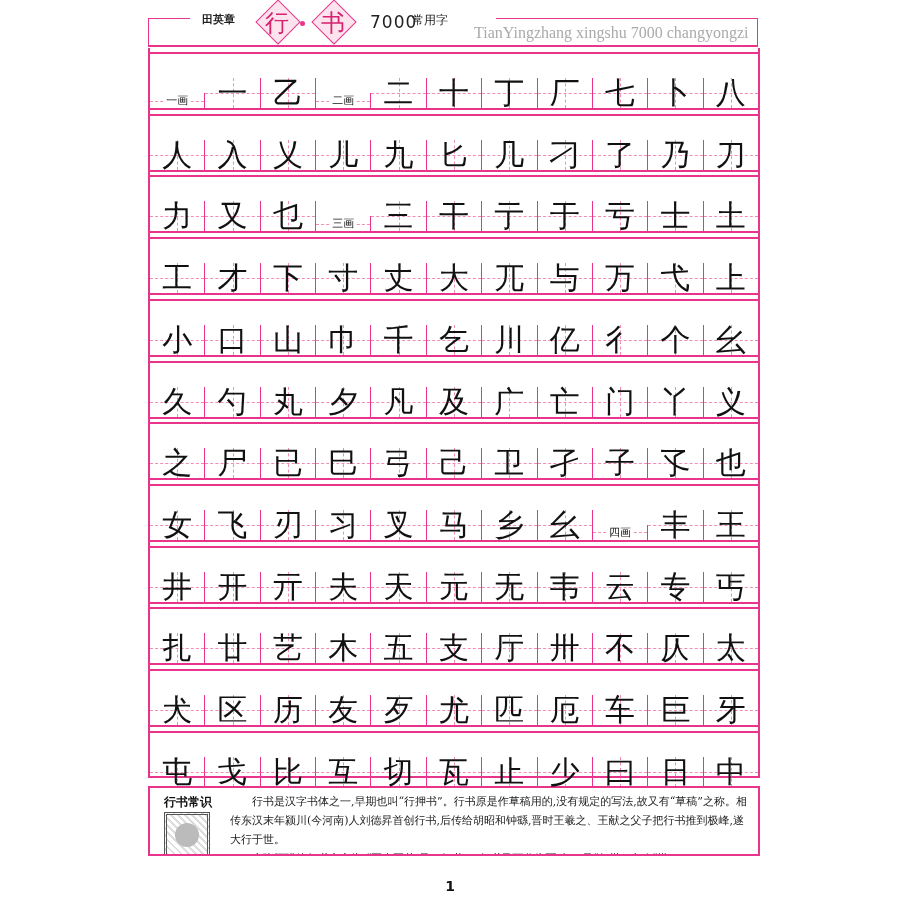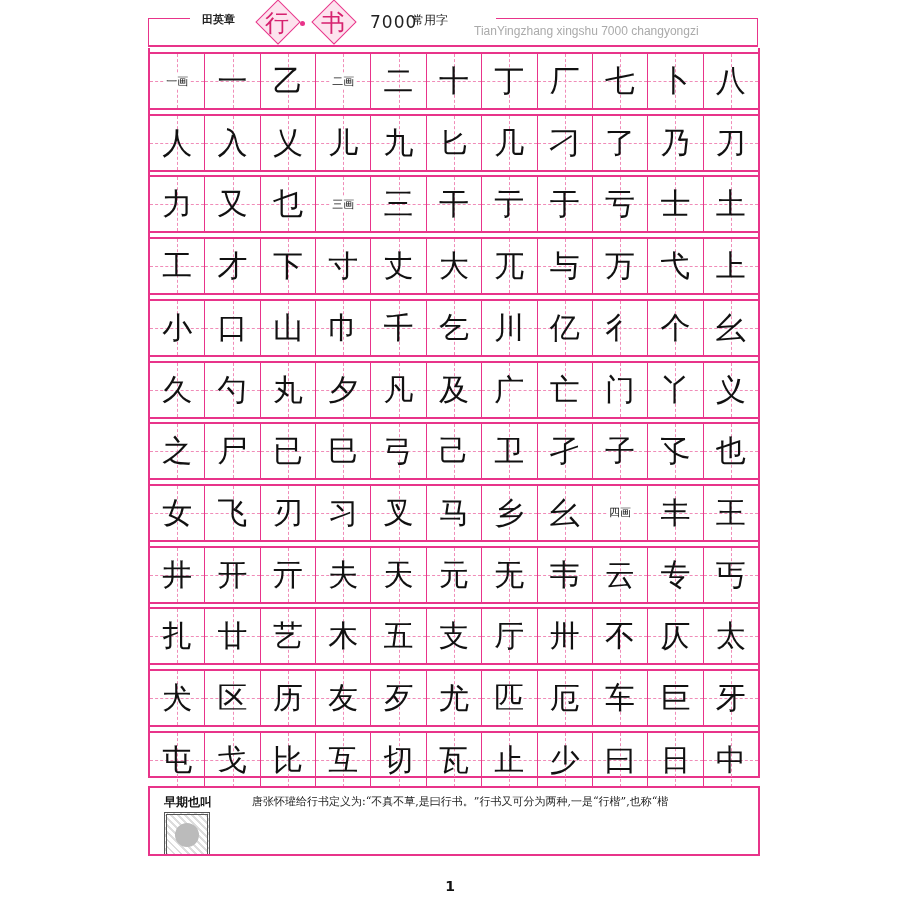--- a/index.html
+++ b/index.html
@@ -9,24 +9,24 @@
     .header .leftvert { position: absolute; left: 0; top: 18px; width: 1px; height: 28px; background: #e8348a; }
     .header .topline-right { position: absolute; left: 348px; top: 18px; width: 262px; height: 1px; background: #e8348a; }
     .header .rightvert { position: absolute; right: 0; top: 18px; width: 1px; height: 28px; background: #e8348a; }
     .header .bottomline { position: absolute; left: 0; top: 45px; width: 610px; height: 2px; background: #e8348a; }
     .author { position: absolute; left: 54px; top: 12px; font-size: 11px; color: #222; letter-spacing: 0; font-weight: bold; }
     .diamond { position: absolute; top: 6px; width: 30px; height: 30px; transform: rotate(45deg); border: 1px solid #e8348a; background: #fde3ee; }
     .dchar { position: absolute; top: 6px; width: 42px; text-align: center; font-family: "DejaVu Serif", serif; color: #d6226f; font-size: 24px; line-height: 34px; }
     .dot { position: absolute; left: 152px; top: 21px; width: 5px; height: 5px; border-radius: 50%; background: #e8348a; }
     .count { position: absolute; left: 200px; top: 12px; font-size: 17px; color: #222; letter-spacing: 1px; margin-left: 22px; }
     .label { position: absolute; left: 264px; top: 12px; font-size: 12px; color: #222; }
-    .pinyin { position: absolute; left: 326px; top: 24px; font-size: 12px; color: #aaaaaa; font-family: Liberation Sans, sans-serif; }
+    .pinyin { position: absolute; left: 326px; top: 24px; font-size: 16px; color: #aaaaaa; font-family: Liberation Serif, serif; }
 
     .grid { position: absolute; left: 148px; top: 48px; width: 612px; height: 730px; border: 2px solid #e8348a; border-top: none; box-sizing: border-box; }
-    .row { position: absolute; left: 0; width: 608px; height: 54px; display: flex; border-top: 2px solid #e8348a; border-bottom: 2px solid #e8348a; box-sizing: content-box; }
+    .row { position: absolute; left: 0; width: 608px; height: 54px; display: flex; border-top: 2px solid #e8348a; border-bottom: 2px solid #e8348a; box-sizing: content-box; align-items: flex-end; }
     .cell { position: relative; flex: 1 1 0; border-right: 1px solid #e8348a; display: flex; align-items: center; justify-content: center; }
     .cell:last-child { border-right: none; }
     .cell::before { content: ""; position: absolute; left: 0; right: 0; top: 50%; border-top: 1px dashed #f08cb8; }
     .cell::after { content: ""; position: absolute; top: 0; bottom: 0; left: 50%; border-left: 1px dashed #f08cb8; }
     .glyph { position: relative; z-index: 2; font-family: "DejaVu Serif", serif; font-size: 30px; color: #111; line-height: 1; }
     .stroke-label { position: relative; z-index: 2; font-size: 11px; color: #111; background: #fff; padding: 0 2px; }
 
     .info { position: absolute; left: 148px; top: 786px; width: 612px; height: 70px; border: 2px solid #e8348a; border-bottom: 2px solid #e8348a; box-sizing: border-box; overflow: hidden; background: #fff; }
     .info-title { position: absolute; left: 14px; top: 6px; font-size: 12px; font-weight: bold; color: #111; }
     .info-emblem { position: absolute; left: 14px; top: 24px; width: 46px; height: 46px; border: 3px double #555; box-sizing: border-box; background: repeating-linear-gradient(45deg, #ddd 0 2px, #fff 2px 5px); }
@@ -473,22 +473,23 @@
       <div class="cell">
         <span class="glyph">日</span>
       </div>
       <div class="cell">
         <span class="glyph">中</span>
       </div>
     </div>
   </div>
 
 <div class="info">
-  <span class="info-title">早期也叫</span>
+  <span class="info-title">行书常识</span>
   <div class="info-emblem">
       <div class="inner"></div>
     </div>
   <div class="info-text">
+    <p>行书是汉字书体之一,早期也叫“行押书”。行书原是作草稿用的,没有规定的写法,故又有“草稿”之称。相传东汉末年颍川(今河南)人刘德昇首创行书,后传给胡昭和钟繇,晋时王羲之、王献之父子把行书推到极峰,遂大行于世。</p>
     <p>唐张怀瓘给行书定义为:“不真不草,是曰行书。”行书又可分为两种,一是“行楷”,也称“楷</p>
   </div>
 </div>
 
 <div class="page-number">1</div>
 
 </body></html>

